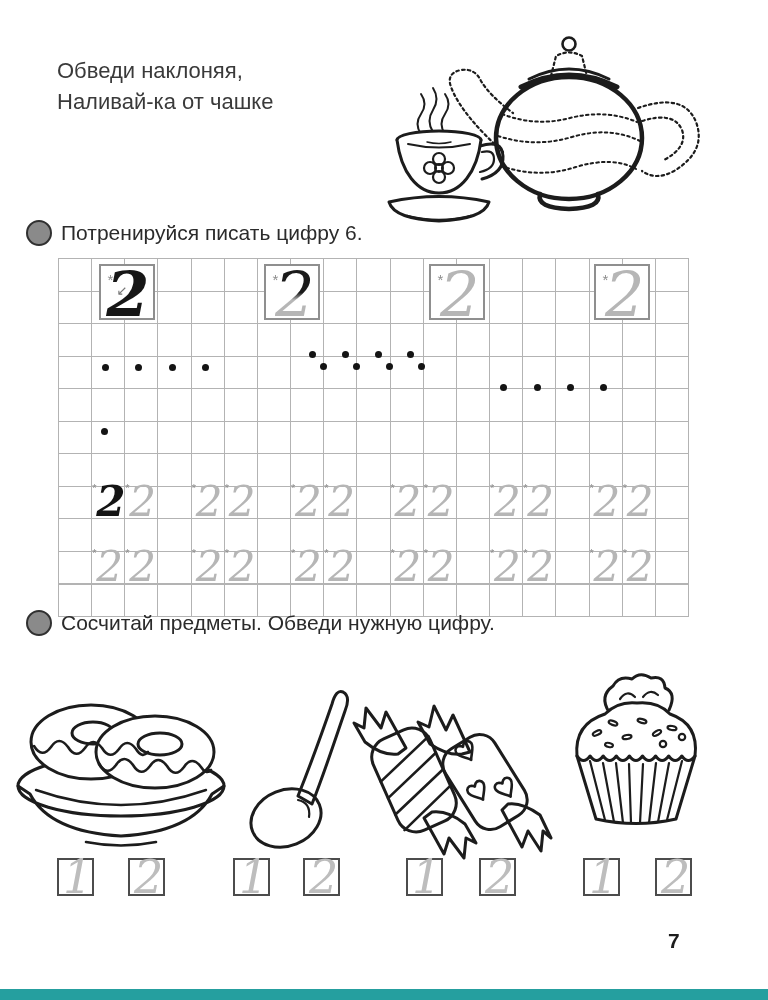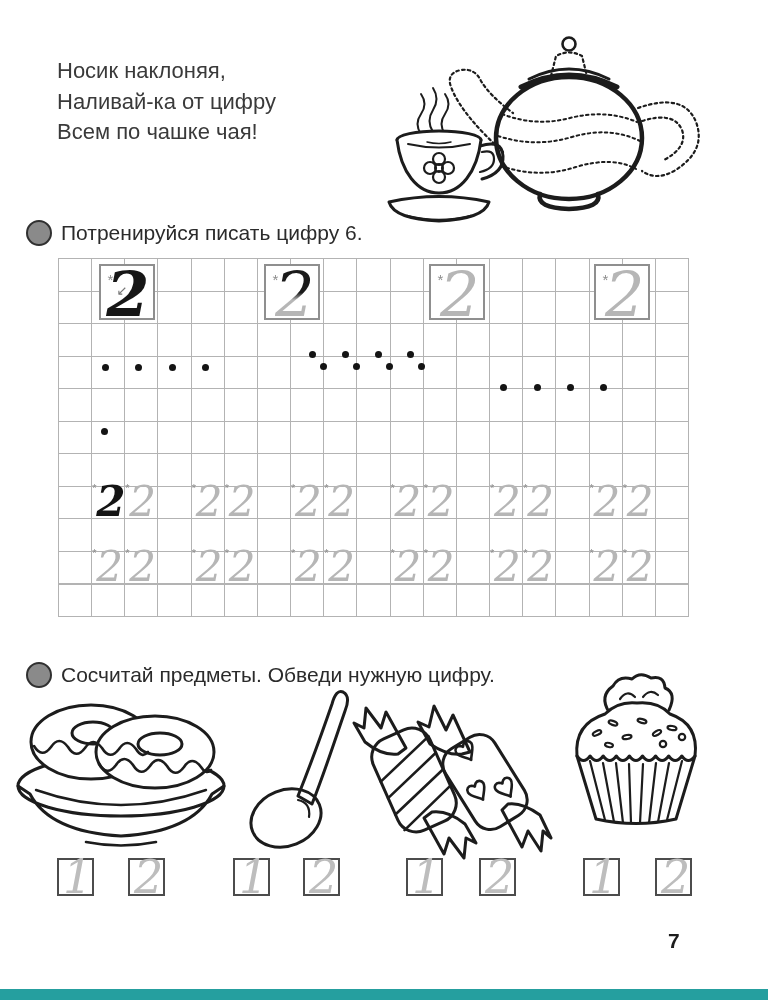--- a/index.html
+++ b/index.html
@@ -6,21 +6,21 @@
   .page{position:relative;width:768px;height:1000px;background:#ffffff;overflow:hidden;
         font-family:"Liberation Sans",sans-serif;}
 
   
   .poem{position:absolute;left:57px;top:56px;font-size:22px;line-height:30.5px;color:#3a3a3a;}
 
   
   .task-header{position:absolute;left:26px;display:flex;align-items:center;gap:9px;}
   .bullet{width:22px;height:22px;border-radius:50%;background:#8a8a8a;border:2px solid #303030;flex:0 0 auto;}
   .task-text{font-size:21px;color:#2b2b2b;}
-  .t1{top:220px;} .t2{top:662px;}
+  .t1{top:220px;} .t2{top:610px;}
 
   
   .grid{position:absolute;left:58px;top:258px;width:630px;height:358px;
     background-image:
       repeating-linear-gradient(to right,#b3b3b3 0,#b3b3b3 1px,transparent 1px,transparent 33.16px),
       repeating-linear-gradient(to bottom,#b3b3b3 0,#b3b3b3 1px,transparent 1px,transparent 32.55px);
     border-right:1px solid #b3b3b3;border-bottom:1px solid #b3b3b3;}
   .sample-box{position:absolute;top:6px;width:52px;height:52px;border:2.5px solid #8f8f8f;background:#fff;}
   .sample-digit{position:absolute;right:3px;bottom:-8px;font:italic 62px "DejaVu Serif","Liberation Serif",serif;line-height:1;}
   .s-solid{color:#161616;font-weight:bold;}
@@ -44,23 +44,22 @@
 
   svg{position:absolute;overflow:visible;}
   .ill{stroke:#1c1c1c;fill:none;stroke-linecap:round;stroke-linejoin:round;}
 </style>
 </head>
 <body>
 
 <div class="page">
 
   <div class="poem">
-    <div>Носик наклоняя,</div>
-    <div>Наливай-ка от цифру</div>
-    <div>Всем по чашке чая!</div>
+    <div>Обведи наклоняя,</div>
+    <div>Наливай-ка от чашке</div>
   </div>
 
   <svg style="left:375px;top:30px" width="393" height="190" viewBox="0 0 393 190">
     <g class="ill">
 
       <g>
         <ellipse cx="194" cy="108" rx="73" ry="61" stroke-width="4.5"></ellipse>
         <path d="M165 164 Q161 178 194 179 Q227 178 223 164" stroke-width="4.5"></path>
         <path d="M146 57 Q194 33 242 57" stroke-width="5"></path>
         <path d="M154 49 Q194 29 234 49" stroke-width="3"></path>

